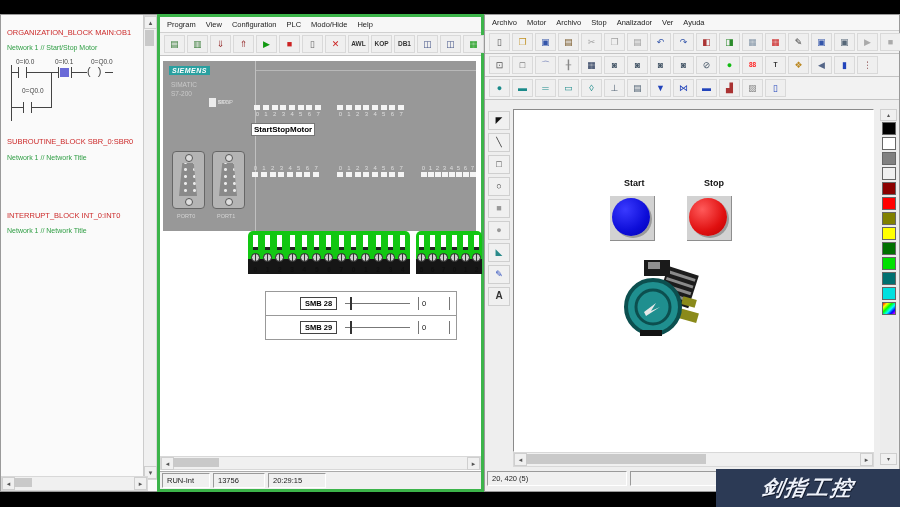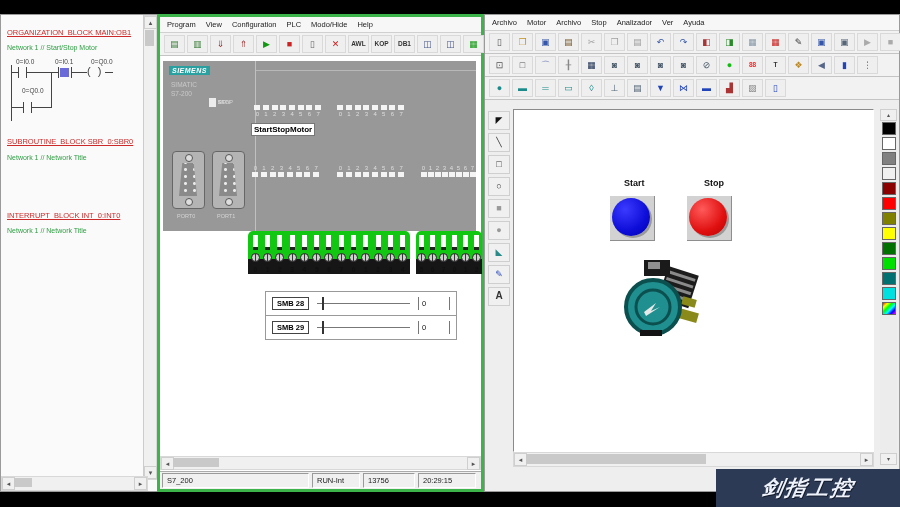--- a/index.html
+++ b/index.html
@@ -13,21 +13,21 @@
   .sb .thumb{position:absolute;background:#c9c9c9;}
   .scell{border:1px solid;border-color:#9a9a9a #ffffff #ffffff #9a9a9a;font-size:7.5px;
          padding:1px 4px;margin-right:3px;height:11px;line-height:11px;background:#f0f0f0;
          white-space:nowrap;overflow:hidden;color:#222;}
   
   #left-panel{left:0;top:14px;width:158px;height:478px;background:#fafafa;border:1px solid #9a9a9a;box-sizing:border-box;}
   #mid-panel{left:157px;top:14px;width:327px;height:478px;background:#fff;border:3px solid #3cb44a;box-sizing:border-box;}
   #right-panel{left:484px;top:14px;width:416px;height:478px;background:#eeeeee;border:1px solid #9a9a9a;box-sizing:border-box;}
   .blackbar{left:0;width:900px;background:#000;}
   
-  .blk-title{position:absolute;left:6px;font-size:7.5px;color:#cc2a2a;white-space:nowrap;text-decoration:underline;}
+  .blk-title{position:absolute;left:6px;font-size:7.5px;color:#cc2a2a;white-space:nowrap;}
   .blk-net{position:absolute;left:6px;font-size:7px;color:#2f9e44;white-space:nowrap;}
   .lad{position:absolute;background:#444;}
   .lad-label{position:absolute;font-size:6.5px;color:#444;white-space:nowrap;}
   .lad-coil{position:absolute;font-size:11px;color:#444;letter-spacing:2px;line-height:11px;}
   .lad-blue{position:absolute;width:9px;height:9px;background:#6a6ad8;}
   
   .menu{display:flex;padding:2px 4px;font-size:7.5px;color:#222;background:#f7f7f7;border-bottom:1px solid #d0d0d0;}
   .mitem{padding:1px 7px 1px 3px;white-space:nowrap;}
   .tbar{display:flex;align-items:center;padding:1px 3px;background:#f2f2f2;border-bottom:1px solid #c4c4c4;flex-wrap:nowrap;}
   .tbi{display:inline-flex;width:19px;height:16px;align-items:center;justify-content:center;
@@ -63,21 +63,21 @@
   .tcell{display:inline-flex;flex-direction:column;align-items:center;width:12.3px;}
   .tb-r .tcell{width:11px;}
   .tslot{width:5px;height:12px;background:#fff;border-bottom:3px solid #222;margin-top:4px;}
   .tscrew{width:9px;height:9px;border-radius:50%;background:#cfcfcf;border:1px solid #222;margin-top:3px;position:relative;box-sizing:border-box;}
   .tscrew:after{content:"";position:absolute;left:3px;top:0px;width:1px;height:7px;background:#333;}
   .tnum{font-size:6.5px;font-weight:bold;color:#111;margin-top:4px;}
   
   #smb-box{position:absolute;left:105px;top:274px;width:190px;border:1px solid #999;background:#fff;}
   .smbrow{display:flex;align-items:center;height:23px;padding:0 6px;}
   .smbrow + .smbrow{border-top:1px solid #999;}
-  .smblabel{border:1px solid #444;font-size:7.5px;font-weight:bold;padding:1px 4px;background:#fff;white-space:nowrap;}
+  .smblabel{border:1px solid #444;font-size:7.5px;font-weight:bold;padding:1px 4px;background:#fff;white-space:nowrap;margin-left:28px;}
   .smbtrack{flex:1;height:14px;margin:0 8px;position:relative;}
   .smbtrack:before{content:"";position:absolute;left:0;right:0;top:6px;height:1px;background:#777;}
   .smbthumb{position:absolute;left:5px;top:0;width:2px;height:13px;background:#333;}
   .smbval{width:24px;border-left:1px solid #777;border-right:1px solid #777;font-size:7.5px;
           padding:0 3px;height:13px;line-height:13px;color:#111;}
   
   #side-tools{position:absolute;left:1px;top:94px;width:26px;bottom:60px;display:flex;flex-direction:column;align-items:center;}
   #side-tools .tbi{width:20px;height:17px;margin:1.5px 0;background:#f0f0f0;border-color:#cfcfcf;}
   #canvas{position:absolute;left:28px;top:94px;right:25px;bottom:39px;background:#fff;
           border:1px solid;border-color:#8a8a8a #fff #fff #8a8a8a;}
@@ -546,21 +546,20 @@
       <span class="smbval">0</span>
     </div>
   </div>
 
   <div class="sb" style="left:0;right:0;bottom:19px;height:12px;">
     <div class="arr" style="left:0;top:0;">◂</div>
     <div class="thumb" style="left:12px;top:1px;width:46px;height:9px;"></div>
     <div class="arr" style="right:0;top:0;">▸</div>
   </div>
   <div style="position:absolute;left:0;right:0;bottom:0;height:18px;background:#f0f0f0;border-top:1px solid #aaa;display:flex;align-items:center;padding:1px 2px;box-sizing:border-box;">
-    <span class="scell" style="flex:1;">S7_200</span>
     <span class="scell" style="width:38px;">RUN-Int</span>
     <span class="scell" style="width:42px;">13756</span>
     <span class="scell" style="width:48px;">20:29:15</span>
   </div>
 </div>
 
 <div id="right-panel" class="abs">
   <div class="menu">
       <span class="mitem">Archivo</span>
       <span class="mitem">Motor</span>
@@ -856,17 +855,21 @@
     <span class="swatch rainbow"></span>
     <div class="pal-track"></div>
     <div class="pal-arr">▾</div>
   </div>
 
   <div class="sb" style="left:28px;right:25px;bottom:24px;height:13px;">
     <div class="arr" style="left:0;top:0;">◂</div>
     <div class="thumb" style="left:12px;top:1px;width:180px;height:10px;"></div>
     <div class="arr" style="right:0;top:0;">▸</div>
   </div>
+  <div style="position:absolute;left:0;right:0;bottom:4px;height:17px;background:#eeeeee;display:flex;align-items:center;padding:1px 2px;box-sizing:border-box;">
+    <span class="scell" style="width:130px;">20, 420 (5)</span>
+    <span class="scell" style="flex:1;"></span>
+  </div>
 </div>
 
 <div id="logo">
   <span>剑指工控</span>
 </div>
 
 </body></html>

